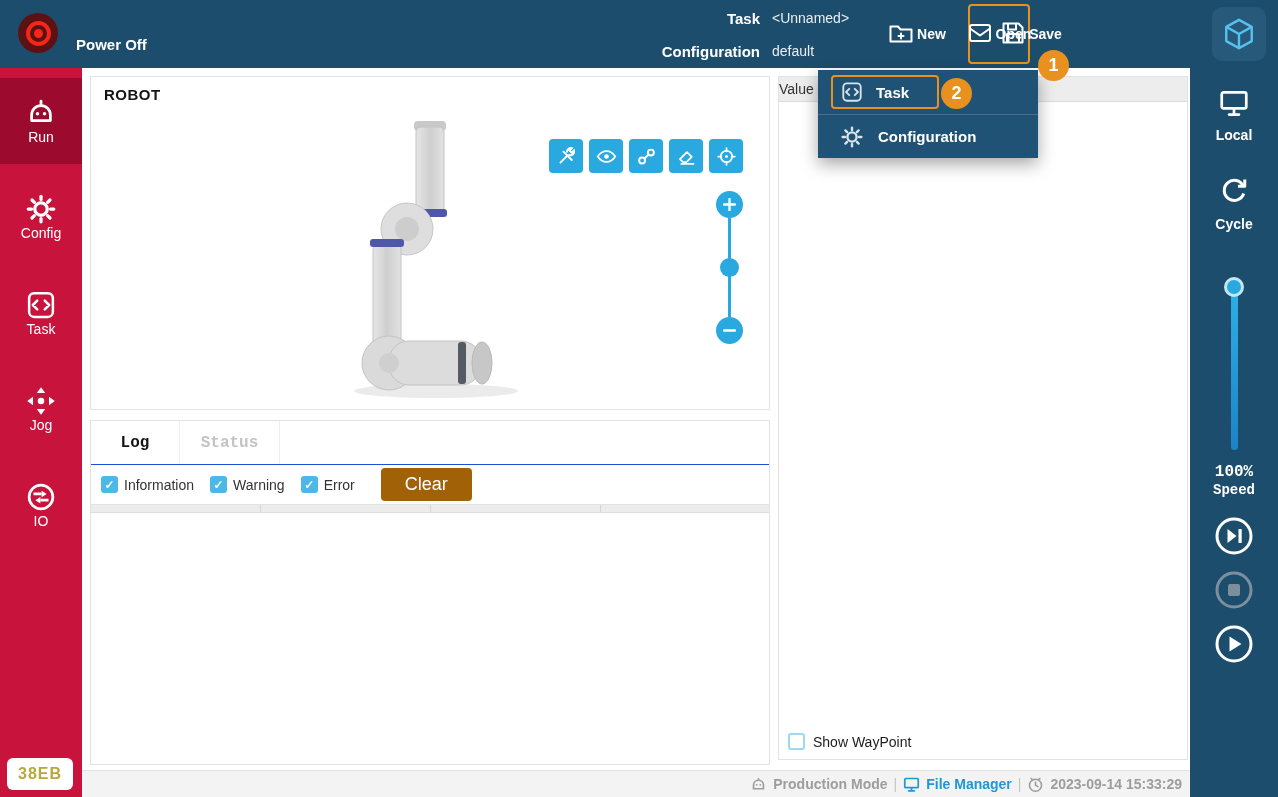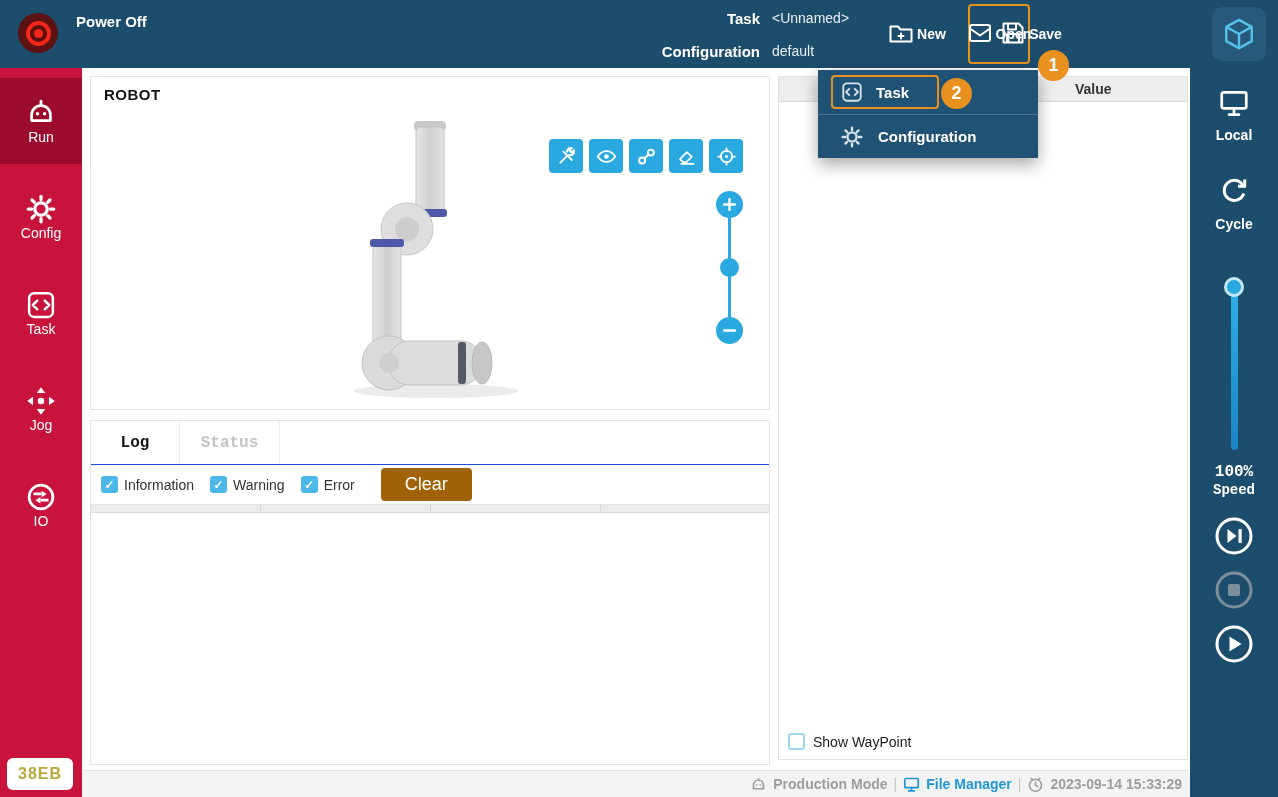--- a/index.html
+++ b/index.html
@@ -2,21 +2,21 @@
 <html><head>
 <meta charset="utf-8">
 <style>
   * { margin:0; padding:0; box-sizing:border-box; }
   html,body { width:1278px; height:797px; }
   body { font-family:"Liberation Sans", sans-serif; background:#fff; overflow:hidden; }
   #app { position:relative; width:1278px; height:797px; background:#fff; overflow:hidden; }
 
   
   .topbar { position:absolute; left:0; top:0; width:1278px; height:68px; background:#1d4d6d; color:#fff; z-index:10; }
-  .power-group { position:absolute; left:18px; top:13px; display:flex; align-items:flex-start; gap:18px; }
+  .power-group { position:absolute; left:18px; top:13px; display:flex; align-items:flex-end; gap:18px; }
   .power-icon { width:40px; height:40px; border-radius:50%; background:#5c1212; display:flex; align-items:center; justify-content:center; }
   .power-ring { width:25px; height:25px; border:4px solid #f5261a; border-radius:50%; display:flex; align-items:center; justify-content:center; }
   .power-dot { width:9px; height:9px; background:#f5261a; border-radius:50%; }
   .power-label { font-size:15px; font-weight:bold; }
 
   .meta { position:absolute; left:560px; top:6px; }
   .meta-row { display:flex; align-items:center; height:24px; margin-bottom:9px; }
   .meta-label { width:200px; text-align:right; font-size:15px; font-weight:bold; }
   .meta-value { margin-left:12px; font-size:14px; color:#e9eef2; font-weight:normal; }
 
@@ -72,21 +72,21 @@
   .chk .box { width:17px; height:17px; border-radius:3px; background:#4cb8e8; color:#fff; font-size:12px; font-weight:bold; display:flex; align-items:center; justify-content:center; }
   .clear-btn { margin-left:10px; background:#a16207; color:#fff; border:none; border-radius:4px; font-size:18px; padding:6px 24px; font-family:inherit; cursor:pointer; }
   .log-header { height:9px; background:#ececec; display:flex; border-top:1px solid #e2e2e2; border-bottom:1px solid #ddd; }
   .log-col { width:170px; border-right:1px solid #d6d6d6; }
   .log-col:last-child { flex:1; border-right:none; }
   .log-body { flex:1; background:#fff; }
 
   
   #right-panel { left:778px; top:76px; width:410px; height:684px; }
   .rp-header { height:25px; background:#ededed; border-bottom:1px solid #ddd; display:flex; align-items:center; }
-  .rp-header .val { margin-left:296px; font-size:14px; font-weight:bold; color:#333; }
+  .rp-header .val { font-size:14px; font-weight:normal; color:#333; }
   .waypoint { position:absolute; left:9px; bottom:9px; display:flex; align-items:center; gap:8px; font-size:14px; color:#1c1c1c; cursor:pointer; }
   .waypoint .box { width:17px; height:17px; border:2px solid #9ed9f2; border-radius:3px; background:#fff; }
 
   
   .rightbar { position:absolute; left:1190px; top:68px; width:88px; height:729px; background:#1d4d6d; color:#fff; display:flex; flex-direction:column; align-items:center; z-index:5; }
   .rb-block { display:flex; flex-direction:column; align-items:center; gap:6px; cursor:pointer; }
   #rb-local { margin-top:22px; }
   #rb-cycle { margin-top:33px; }
   .rb-lbl { font-size:14px; font-weight:bold; }
   .speed-slider { margin-top:48px; height:170px; width:22px; position:relative; display:flex; justify-content:center; }

